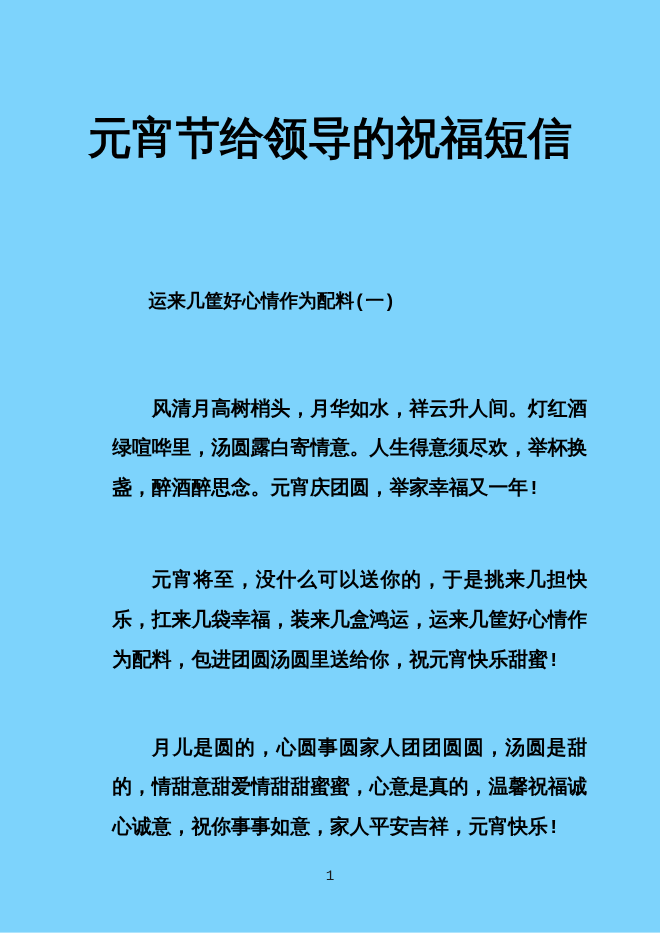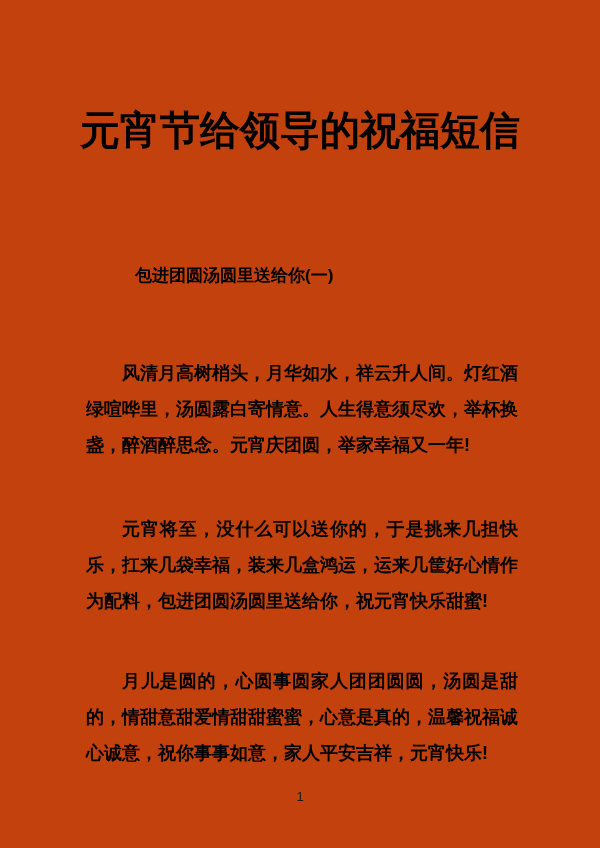--- a/index.html
+++ b/index.html
@@ -5,44 +5,44 @@
   html, body {
     margin: 0;
     padding: 0;
     background: #ffffff;
   }
   .page {
     position: relative;
     width: 600px;
     height: 848px;
     margin: 0 auto;
-    background: #c2410c;
+    background: #7dd3fc;
     color: #000000;
-    font-family: Liberation Sans, sans-serif;
+    font-family: Liberation Mono, monospace;
     overflow: hidden;
   }
   .doc-title {
     margin: 0;
     padding-top: 104px;
     font-size: 40px;
     line-height: 52px;
     font-weight: 700;
     text-align: center;
     letter-spacing: 0px;
     white-space: nowrap;
   }
   .doc-subtitle {
     margin: 108px 82px 0 86px;
     font-size: 17px;
     line-height: 24px;
     font-weight: 700;
     text-indent: 49px;
   }
   .doc-body {
-    margin: 0;
+    margin: 16px;
     padding: 0 82px 0 86px;
   }
   .doc-paragraph {
     margin: 0;
     width: 432px;
     font-size: 18px;
     line-height: 36px;
     font-weight: 700;
     text-align: justify;
     text-indent: 2em;
@@ -58,21 +58,21 @@
     text-align: center;
     color: #1a1a1a;
   }
 </style>
 </head>
 <body>
 
 <div class="page">
   <h1 class="doc-title">元宵节给领导的祝福短信</h1>
 
-  <h2 class="doc-subtitle">包进团圆汤圆里送给你(一)</h2>
+  <h2 class="doc-subtitle">运来几筐好心情作为配料(一)</h2>
 
   <div class="doc-body">
     <p class="doc-paragraph p1">风清月高树梢头，月华如水，祥云升人间。灯红酒绿喧哗里，汤圆露白寄情意。人生得意须尽欢，举杯换盏，醉酒醉思念。元宵庆团圆，举家幸福又一年!</p>
     <p class="doc-paragraph p3">元宵将至，没什么可以送你的，于是挑来几担快乐，扛来几袋幸福，装来几盒鸿运，运来几筐好心情作为配料，包进团圆汤圆里送给你，祝元宵快乐甜蜜!</p>
     <p class="doc-paragraph p2">月儿是圆的，心圆事圆家人团团圆圆，汤圆是甜的，情甜意甜爱情甜甜蜜蜜，心意是真的，温馨祝福诚心诚意，祝你事事如意，家人平安吉祥，元宵快乐!</p>
   </div>
 
   <div class="page-number">1</div>
 </div>
 

